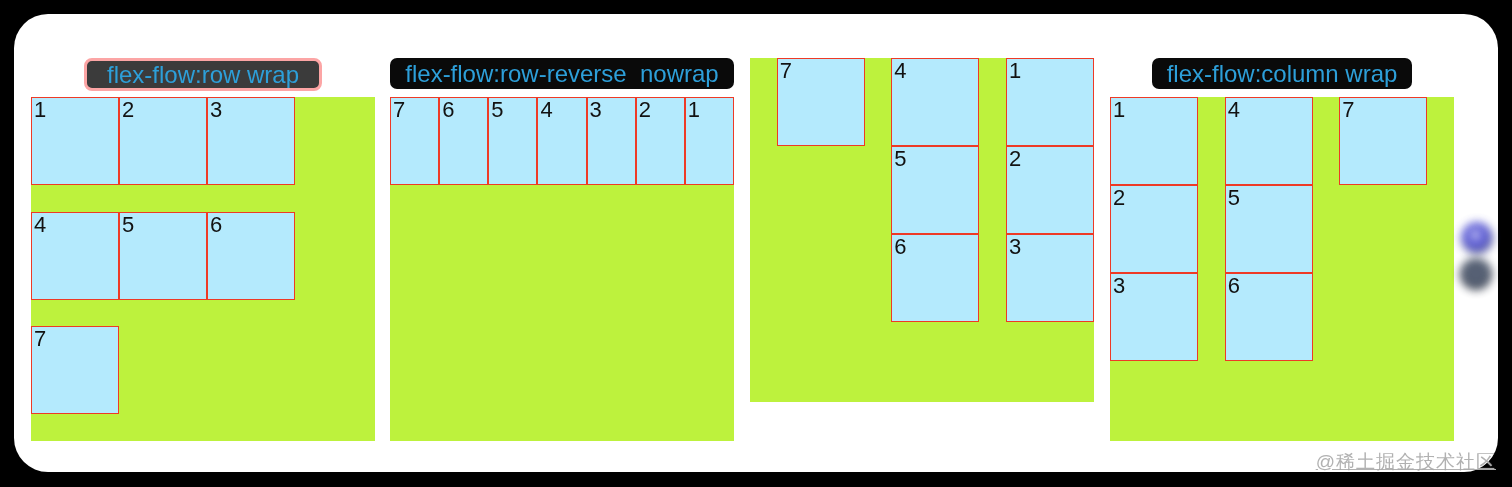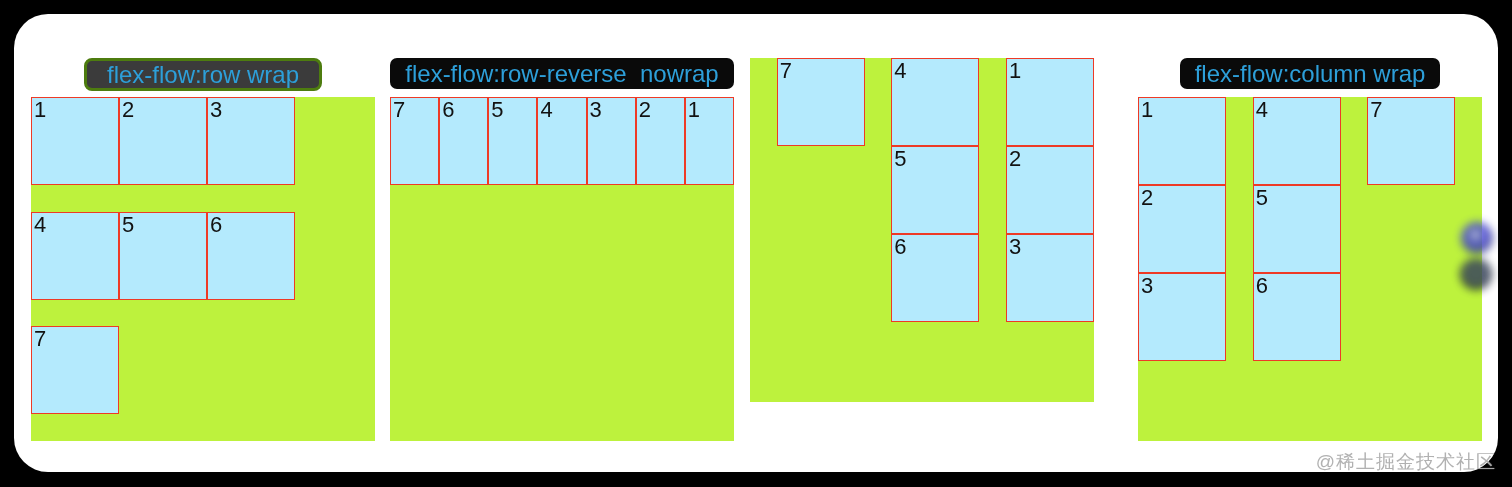--- a/index.html
+++ b/index.html
@@ -22,38 +22,38 @@
     border-radius: 34px;
   }
   .demo-section {
     position: absolute;
     top: 58px;
     width: 344px;
   }
   .demo-section.pos-1 { left: 31px; }
   .demo-section.pos-2 { left: 390px; }
   .demo-section.pos-3 { left: 750px; }
-  .demo-section.pos-4 { left: 1138px; }
+  .demo-section.pos-4 { left: 1110px; }
   .title-row {
     height: 39px;
     text-align: center;
   }
   .panel-title {
     display: inline-block;
     background: var(--title-bg, #0a0a0a);
     color: var(--title-text, #2d9fd9);
     font-size: 24px;
     line-height: 27px;
     padding: 2px 15px;
     border-radius: 7px;
     white-space: pre;
   }
   .panel-title.t-hl {
     background: #3b3b3b;
-    border: 3px solid #4d7c0f;
+    border: 3px solid #fca5a5;
     padding: 0 20px;
     border-radius: 8px;
   }
   .flex-panel {
     display: flex;
     width: 344px;
     height: 344px;
     background: var(--panel-bg, #bdf23d);
     align-content: stretch;
   }
@@ -71,20 +71,21 @@
     color: #121212;
   }
   .watermark {
     position: absolute;
     top: 449px;
     right: 16px;
     font-size: 19px;
     letter-spacing: 1px;
     color: rgba(168,168,168,0.9);
     text-shadow: 0 0 1px rgba(255,255,255,0.7);
+    text-decoration: underline;
   }
   .float-widget {
     position: absolute;
     width: 32px;
     height: 32px;
     border-radius: 50%;
     filter: blur(4px);
     opacity: 0.85;
   }
   .float-widget.w1 {

